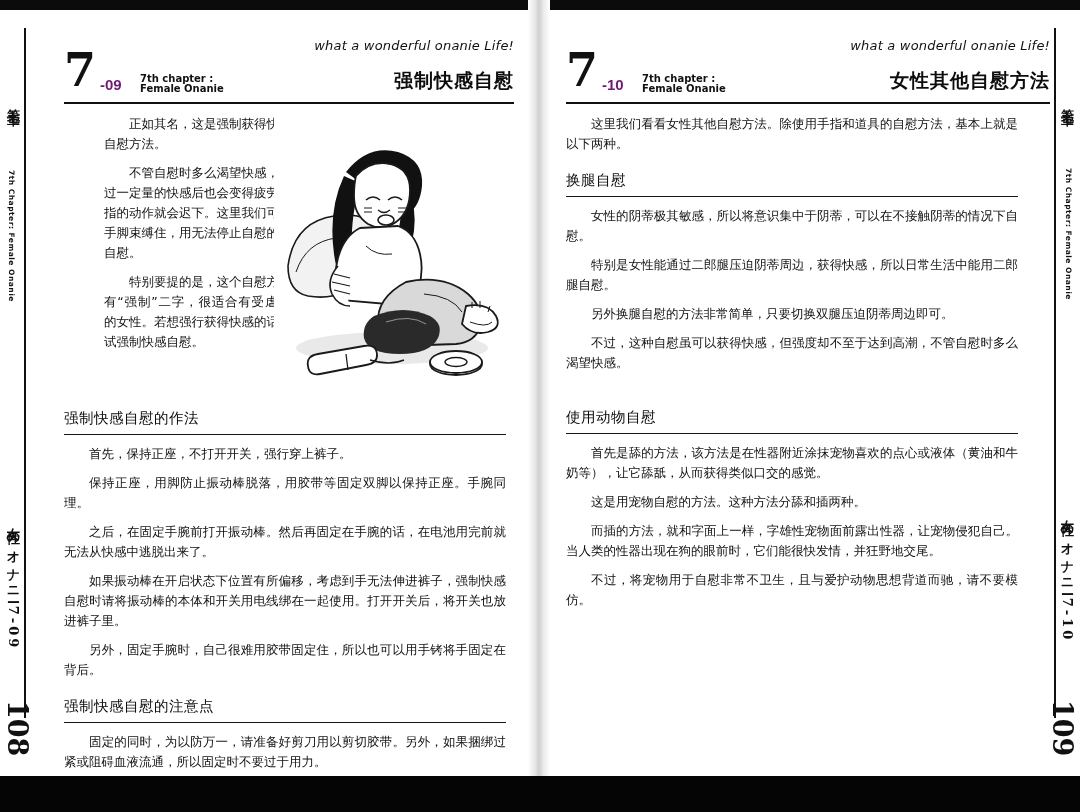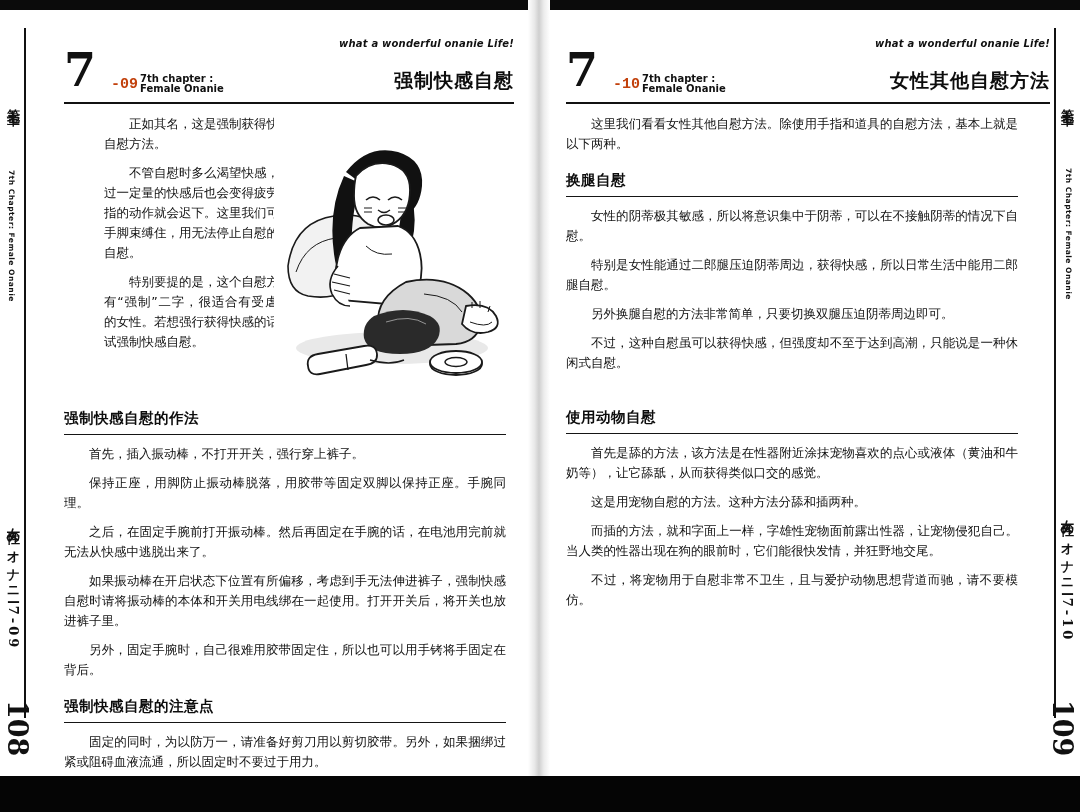--- a/index.html
+++ b/index.html
@@ -73,23 +73,23 @@
     right: 26px;
     top: 28px;
     height: 72px;
   }
   .page-right .header { left: 26px; right: 30px; }
 
   .tagline {
     position: absolute;
     top: 0;
     right: 0;
-    font-size: 10px;
+    font-size: 13px;
     font-style: italic;
-    font-weight: bold;
+    font-weight: normal;
     letter-spacing: .2px;
     color: #111;
     white-space: nowrap;
   }
   .hdr-row {
     position: absolute;
     left: 0;
     right: 0;
     top: 14px;
     height: 50px;
@@ -99,26 +99,26 @@
     left: 0;
     top: -4px;
     font-family: "DejaVu Serif", "Liberation Serif", serif;
     font-size: 46px;
     font-weight: bold;
     line-height: 44px;
     color: #111;
   }
   .sub-num {
     position: absolute;
-    left: 47px;
+    left: 36px;
     top: 24px;
-    font-family: Liberation Mono, monospace;
+    font-family: Liberation Sans, sans-serif;
     font-size: 15px;
     font-weight: bold;
-    color: #c2410c;
+    color: #701a75;
   }
   .chapter-en {
     position: absolute;
     left: 76px;
     top: 22px;
     font-size: 10px;
     font-weight: bold;
     line-height: 10px;
     color: #111;
     white-space: pre-line;
@@ -191,21 +191,21 @@
   p.para {
     margin: 0 0 9px 0;
     text-indent: 25px;
     text-align: justify;
   }
 
   .sec-head {
     margin: 16px 0 6px 0;
     font-family: "DejaVu Serif", "Liberation Serif", serif;
     font-size: 14.5px;
-    font-weight: bold;
+    font-weight: normal;
     letter-spacing: .5px;
     color: #0d0d0d;
   }
   .sec-rule {
     height: 1px;
     background: #151515;
     margin: 0 0 9px 0;
   }
 
   .intro-block {
@@ -311,21 +311,21 @@
             <path d="M34 250 q-2 -10 10 -12 l46 -8 q12 -2 13 8 q1 9 -11 11 l-46 9 q-11 2 -12 -8 z" fill="#fff" stroke="#1a1a1a" stroke-width="1.8"></path>
             <path d="M72 238 l2 16" stroke="#1a1a1a" stroke-width="1.2"></path>
 
             <path d="M96 244 q20 6 34 0" fill="none" stroke="#1a1a1a" stroke-width="1.4"></path>
           </svg>
         </div>
       </div>
 
       <div class="sec-head">强制快感自慰的作法</div>
       <div class="sec-rule"></div>
-      <p class="para">首先，插入振动棒，不打开开关，强行穿上裤子。</p>
+      <p class="para">首先，保持正座，不打开开关，强行穿上裤子。</p>
       <p class="para">保持正座，用脚防止振动棒脱落，用胶带等固定双脚以保持正座。手腕同理。</p>
       <p class="para">之后，在固定手腕前打开振动棒。然后再固定在手腕的话，在电池用完前就无法从快感中逃脱出来了。</p>
       <p class="para">如果振动棒在开启状态下位置有所偏移，考虑到手无法伸进裤子，强制快感自慰时请将振动棒的本体和开关用电线绑在一起使用。打开开关后，将开关也放进裤子里。</p>
       <p class="para">另外，固定手腕时，自己很难用胶带固定住，所以也可以用手铐将手固定在背后。</p>
 
       <div class="sec-head" style="">强制快感自慰的注意点</div>
       <div class="sec-rule"></div>
       <p class="para">固定的同时，为以防万一，请准备好剪刀用以剪切胶带。另外，如果捆绑过紧或阻碍血液流通，所以固定时不要过于用力。</p>
     </div>
   </div>
@@ -352,21 +352,21 @@
     </div>
 
     <div class="body">
       <p class="para">这里我们看看女性其他自慰方法。除使用手指和道具的自慰方法，基本上就是以下两种。</p>
 
       <div class="sec-head">换腿自慰</div>
       <div class="sec-rule"></div>
       <p class="para">女性的阴蒂极其敏感，所以将意识集中于阴蒂，可以在不接触阴蒂的情况下自慰。</p>
       <p class="para">特别是女性能通过二郎腿压迫阴蒂周边，获得快感，所以日常生活中能用二郎腿自慰。</p>
       <p class="para">另外换腿自慰的方法非常简单，只要切换双腿压迫阴蒂周边即可。</p>
-      <p class="para">不过，这种自慰虽可以获得快感，但强度却不至于达到高潮，只能说是一种休闲式自慰。</p>
+      <p class="para">不过，这种自慰虽可以获得快感，但强度却不至于达到高潮，不管自慰时多么渴望快感。</p>
 
       <div class="sec-head" style="margin-top:34px;">使用动物自慰</div>
       <div class="sec-rule"></div>
       <p class="para">首先是舔的方法，该方法是在性器附近涂抹宠物喜欢的点心或液体（黄油和牛奶等），让它舔舐，从而获得类似口交的感觉。</p>
       <p class="para">这是用宠物自慰的方法。这种方法分舔和插两种。</p>
       <p class="para">而插的方法，就和字面上一样，字雄性宠物面前露出性器，让宠物侵犯自己。当人类的性器出现在狗的眼前时，它们能很快发情，并狂野地交尾。</p>
       <p class="para">不过，将宠物用于自慰非常不卫生，且与爱护动物思想背道而驰，请不要模仿。</p>
     </div>
   </div>
 

